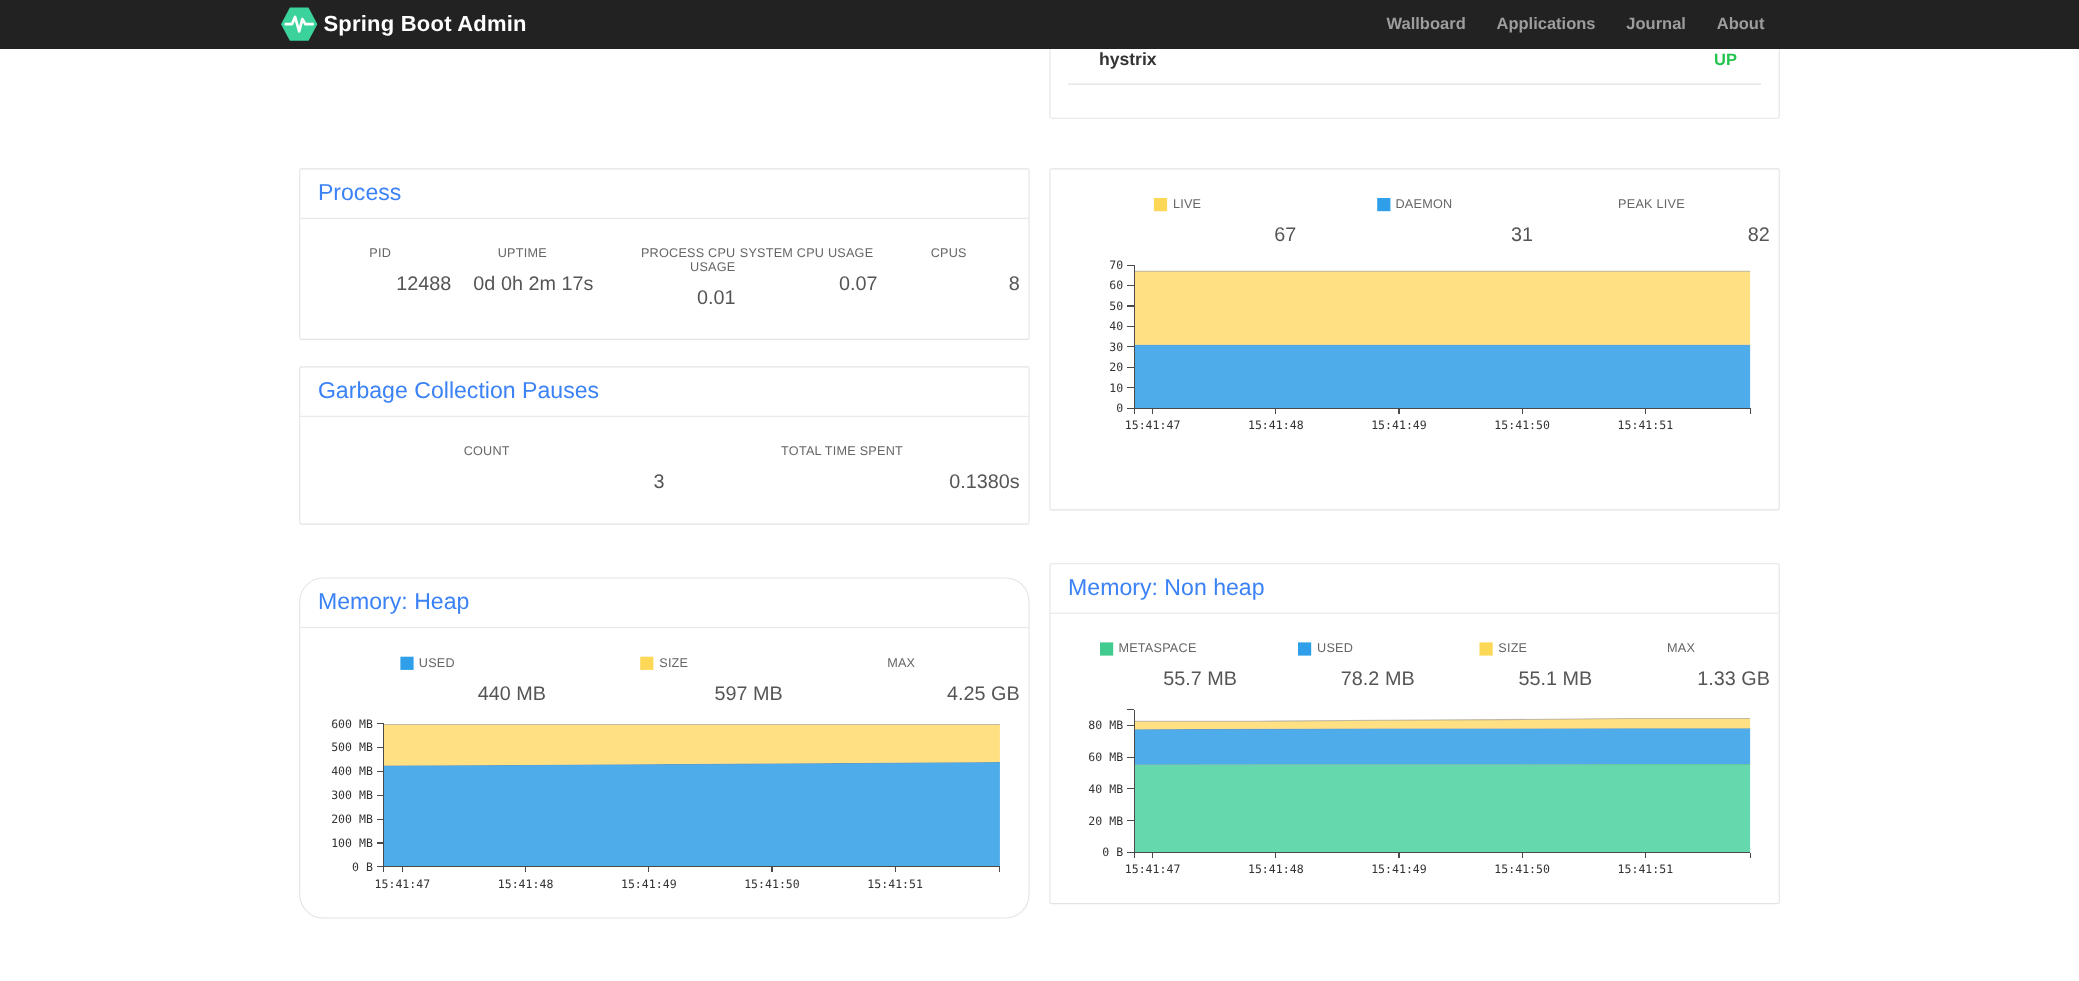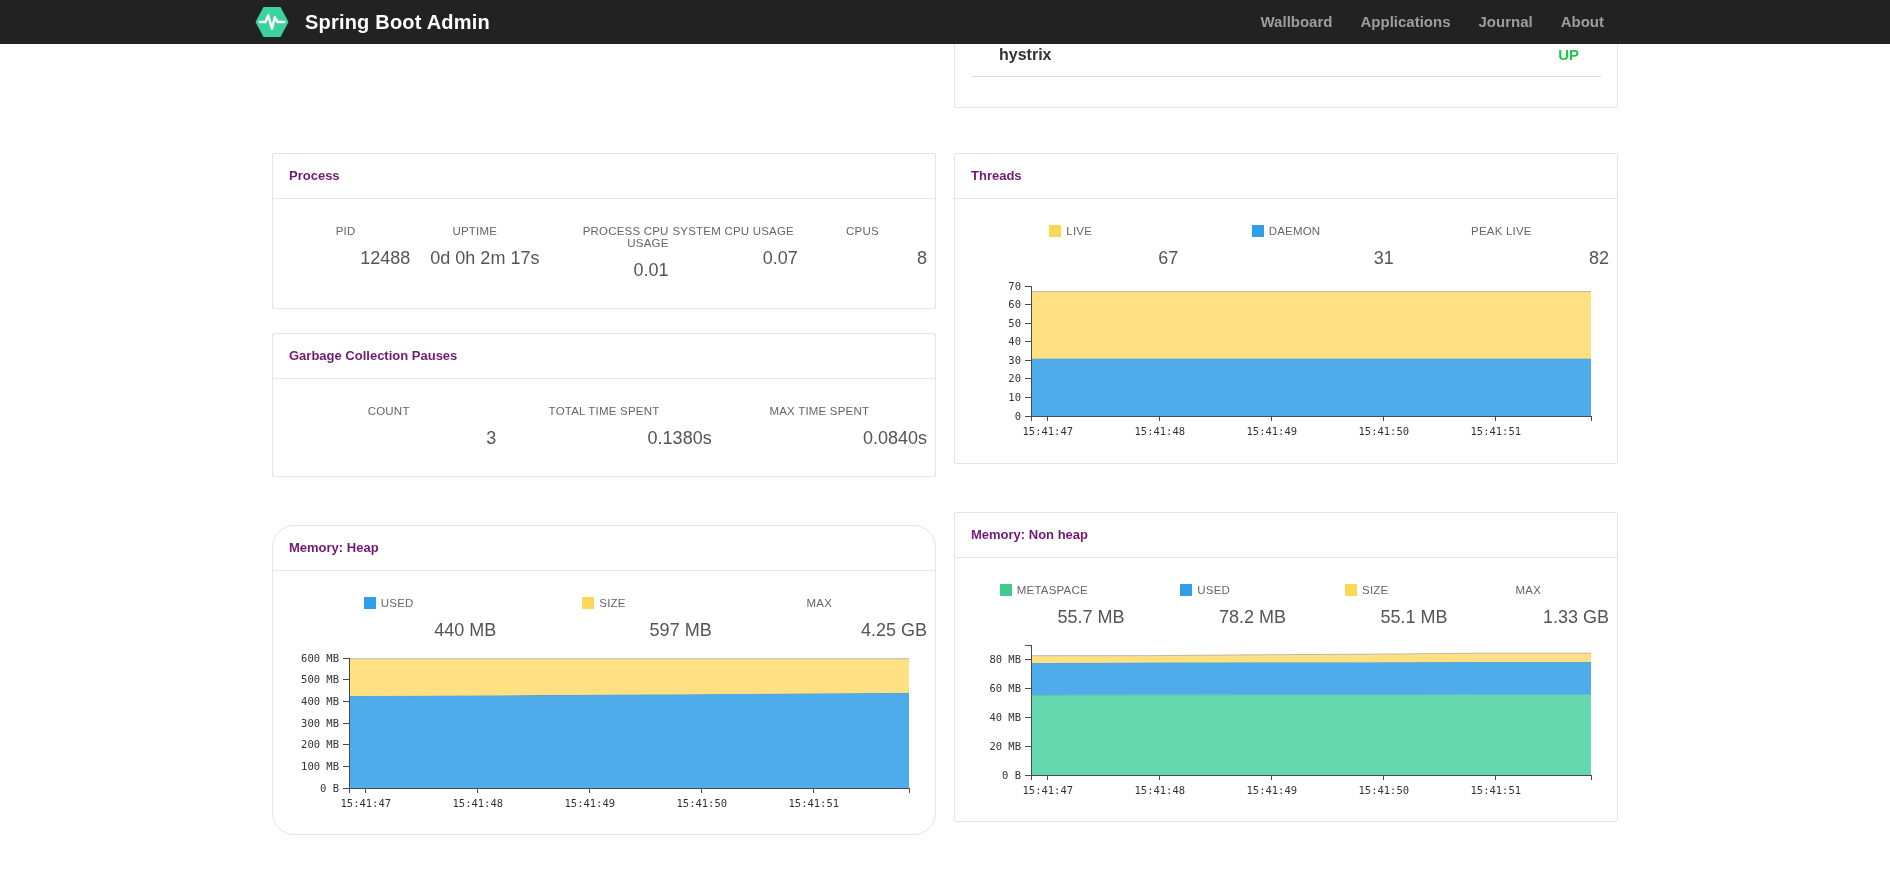--- a/index.html
+++ b/index.html
@@ -12,39 +12,39 @@
     overflow-x:hidden;
     color:#333;
   }
 
   
   .navbar {
     position:fixed; top:0; left:0; right:0; height:44px;
     background:#222; z-index:50;
   }
   .nav-inner { width:1346px; margin:0 auto; height:44px; display:flex; align-items:center; }
-  .brand { display:flex; align-items:center; gap:16px; margin-left:-17px; cursor:pointer; text-decoration:none; }
+  .brand { display:flex; align-items:center; gap:5px; margin-left:-17px; cursor:pointer; text-decoration:none; }
   .brand-title { color:#fff; font-size:20px; font-weight:bold; letter-spacing:.2px; }
   .nav-links { margin-left:auto; display:flex; height:44px;font-weight:bold; }
   .nav-link {
     color:#9d9d9d; font-size:15px; line-height:44px; padding:0 14px;
     cursor:pointer; text-decoration:none;
   }
 
   
   .cols { width:1346px; margin:0 auto; display:flex; gap:18px; }
   .col { width:664px; flex:0 0 664px; }
 
   .card {
     background:#fff; border:1px solid #e4e4e4; border-radius:2px;
   }
   .card-header {
     padding:12px 16px; border-bottom:1px solid #e7e7e7;
   }
-  .card-title { font-size:13px; font-weight:bold; color:#701a75; line-height:20px; }
+  .card-title { font-size:21px; font-weight:normal; color:#3b82f6; line-height:20px; }
 
   .card-process  { margin-top:109px; min-height:146px; }
   .card-gc       { margin-top:24px;  min-height:141px; }
   .card-heap     { margin-top:48px;  min-height:310px;border-radius:22px; }
   .card-threads  { margin-top:45px;  min-height:311px; }
   .card-nonheap  { margin-top:48px;  min-height:310px; }
 
   
   .partial-card { margin-top:-12px; }
   .status-row {
@@ -133,24 +133,20 @@
       </div>
       <div class="metric-row">
         <div class="metric">
           <div class="metric-label">COUNT</div>
           <div class="metric-value">3</div>
         </div>
         <div class="metric">
           <div class="metric-label">TOTAL TIME SPENT</div>
           <div class="metric-value">0.1380s</div>
         </div>
-        <div class="metric">
-          <div class="metric-label">MAX TIME SPENT</div>
-          <div class="metric-value">0.0840s</div>
-        </div>
       </div>
     </div>
 
     <div class="card card-heap card--chart">
       <div class="card-header">
         <div class="card-title">Memory: Heap</div>
       </div>
       <div class="metric-row">
         <div class="metric">
           <div class="metric-label">
@@ -216,23 +212,20 @@
 
     <div class="card partial-card">
       <div class="status-row">
         <span class="app-name">hystrix</span>
         <span class="app-status" style="color: rgb(36, 197, 78);">UP</span>
       </div>
       <div class="partial-spacer"></div>
     </div>
 
     <div class="card card-threads card--chart">
-      <div class="card-header">
-        <div class="card-title">Threads</div>
-      </div>
       <div class="metric-row">
         <div class="metric">
           <div class="metric-label">
             <span class="swatch" style="background: rgb(252, 216, 86);"></span>
             <span>LIVE</span>
           </div>
           <div class="metric-value">67</div>
         </div>
         <div class="metric">
           <div class="metric-label">

